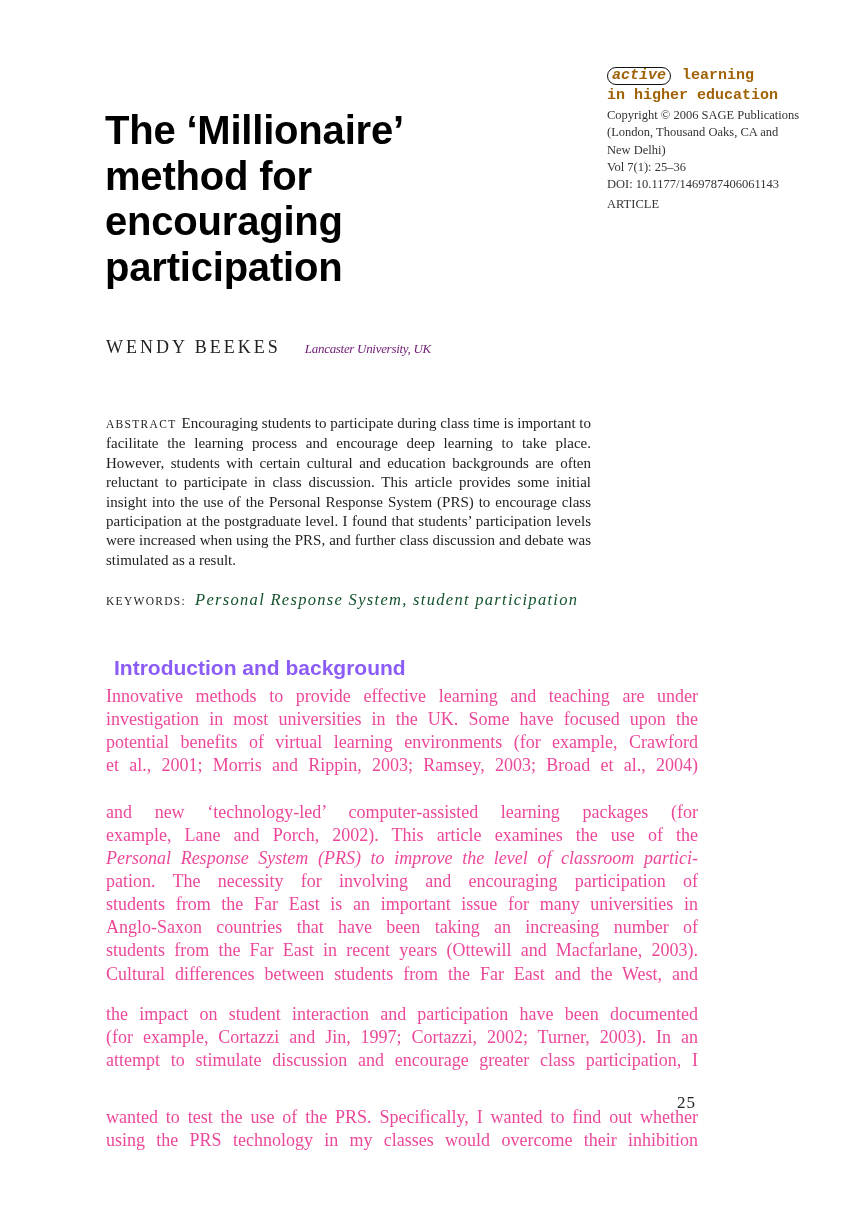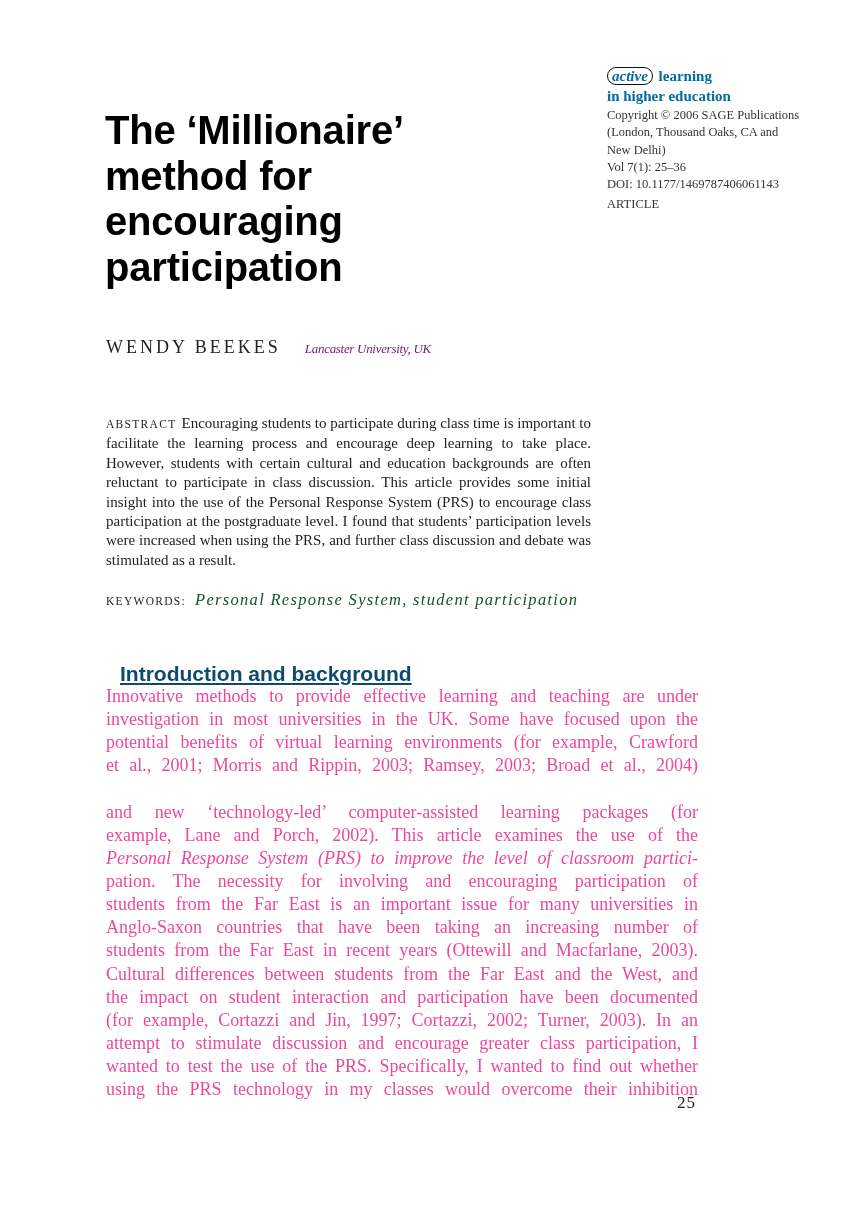--- a/index.html
+++ b/index.html
@@ -1,21 +1,21 @@
 <!DOCTYPE html>
 <html><head>
 <meta charset="utf-8">
 <style>
   html, body { margin: 0; padding: 0; background: #ffffff; }
   body { width: 850px; height: 1232px; position: relative; overflow: hidden; color: #1a1a1a; }
   .page { position: absolute; left: 0; top: 0; width: 850px; height: 1232px; }
 
   
   .masthead { position: absolute; left: 607px; top: 66px; width: 240px; }
-  .journal-name { font-family: Liberation Serif, serif; font-weight: bold; font-size: 15px; line-height: 20px; color: #0369a1; }
+  .journal-name { font-family: Liberation Mono, monospace; font-weight: bold; font-size: 15px; line-height: 20px; color: #a16207; }
   .active-pill { display: inline-block; border: 1.5px solid #111; border-radius: 10px; padding: 0 4px; font-style: italic; line-height: 16px; margin-right: 2px; }
   .pub-meta { font-family: "Liberation Serif", serif; font-size: 12.5px; line-height: 17.3px; color: #333; margin-top: 1px; }
   .pub-meta div { white-space: nowrap; }
   .article-type { margin-top: 3px; }
 
   
   .title { position: absolute; left: 105px; top: 108px; width: 480px; font-family: "Liberation Sans", sans-serif; font-weight: bold; font-size: 40px; line-height: 45.5px; color: #000; letter-spacing: -0.2px; margin: 0; }
   .title span { display: block; white-space: nowrap; }
 
   
@@ -23,21 +23,21 @@
   .author { font-family: "Liberation Serif", serif; font-size: 18px; letter-spacing: 3px; color: #222; }
   .affil { font-family: "Liberation Serif", serif; font-style: italic; font-size: 13px; color: #701a75; margin-left: 20px; letter-spacing: -0.3px; }
 
   
   .abstract { position: absolute; left: 106px; top: 414px; width: 485px; font-family: "Liberation Serif", serif; font-size: 15px; line-height: 19.4px; color: #222; text-align: justify; }
   .smallcaps-label { font-size: 11.5px; letter-spacing: 1.3px; margin-right: 5px; color: #222; }
   .keywords { position: absolute; left: 106px; top: 590px; width: 500px; font-family: "Liberation Serif", serif; white-space: nowrap; }
   .keywords .kw-values { font-style: italic; font-size: 16.5px; letter-spacing: 1.3px; color: #14532d; }
 
   
-  .section-heading { position: absolute; left: 106px; top: 648px; font-family: "Liberation Sans", sans-serif; font-weight: bold; font-size: 21px; color: #0c4a6e; margin: 14px; white-space: nowrap; text-decoration: underline; }
+  .section-heading { position: absolute; left: 106px; top: 648px; font-family: "Liberation Sans", sans-serif; font-weight: bold; font-size: 21px; color: #8b5cf6; margin: 8px; white-space: nowrap; }
   .body-text { position: absolute; left: 106px; top: 685px; width: 592px; font-family: "Liberation Serif", serif; font-size: 18px; line-height: 23.05px; color: #ec4899; text-align: justify; }
   .body-text .ln { display: block; text-align: justify; text-align-last: justify; white-space: nowrap; }
 
   
   .page-number { position: absolute; left: 677px; top: 1093px; font-family: "Liberation Serif", serif; font-size: 17px; color: #222; letter-spacing: 1px; }
 </style>
 </head>
 <body>
 
 <div class="page">
@@ -87,21 +87,21 @@
     <span class="ln" style="white-space: normal; height: 23.05px; overflow: visible;">potential benefits of virtual learning environments (for example, Crawford</span>
     <span class="ln" style="white-space: normal; height: 23.05px; overflow: visible;">et al., 2001; Morris and Rippin, 2003; Ramsey, 2003; Broad et al., 2004)</span>
     <span class="ln" style="white-space: normal; height: 23.05px; overflow: visible; margin-top: 24px;">and new ‘technology-led’ computer-assisted learning packages (for</span>
     <span class="ln" style="white-space: normal; height: 23.05px; overflow: visible;">example, Lane and Porch, 2002). This article examines the use of the</span>
     <span class="ln" style="white-space: normal; height: 23.05px; overflow: visible; font-style: italic;">Personal Response System (PRS) to improve the level of classroom partici-</span>
     <span class="ln" style="white-space: normal; height: 23.05px; overflow: visible;">pation. The necessity for involving and encouraging participation of</span>
     <span class="ln" style="white-space: normal; height: 23.05px; overflow: visible;">students from the Far East is an important issue for many universities in</span>
     <span class="ln" style="white-space: normal; height: 23.05px; overflow: visible;">Anglo-Saxon countries that have been taking an increasing number of</span>
     <span class="ln" style="white-space: normal; height: 23.05px; overflow: visible;">students from the Far East in recent years (Ottewill and Macfarlane, 2003).</span>
     <span class="ln" style="white-space: normal; height: 23.05px; overflow: visible;">Cultural differences between students from the Far East and the West, and</span>
-    <span class="ln" style="white-space: normal; height: 23.05px; overflow: visible;">the impact on student interaction and participation have been documented</span>
+    <span class="ln" style="white-space: normal; height: 23.05px; overflow: visible; margin-top: 17px;">the impact on student interaction and participation have been documented</span>
     <span class="ln" style="white-space: normal; height: 23.05px; overflow: visible;">(for example, Cortazzi and Jin, 1997; Cortazzi, 2002; Turner, 2003). In an</span>
     <span class="ln" style="white-space: normal; height: 23.05px; overflow: visible;">attempt to stimulate discussion and encourage greater class participation, I</span>
-    <span class="ln" style="white-space: normal; height: 23.05px; overflow: visible;">wanted to test the use of the PRS. Specifically, I wanted to find out whether</span>
+    <span class="ln" style="white-space: normal; height: 23.05px; overflow: visible; margin-top: 34px;">wanted to test the use of the PRS. Specifically, I wanted to find out whether</span>
     <span class="ln" style="white-space: normal; height: 23.05px; overflow: visible;">using the PRS technology in my classes would overcome their inhibition</span>
   </div>
 
   <div class="page-number">25</div>
 </div>
 
 </body></html>

